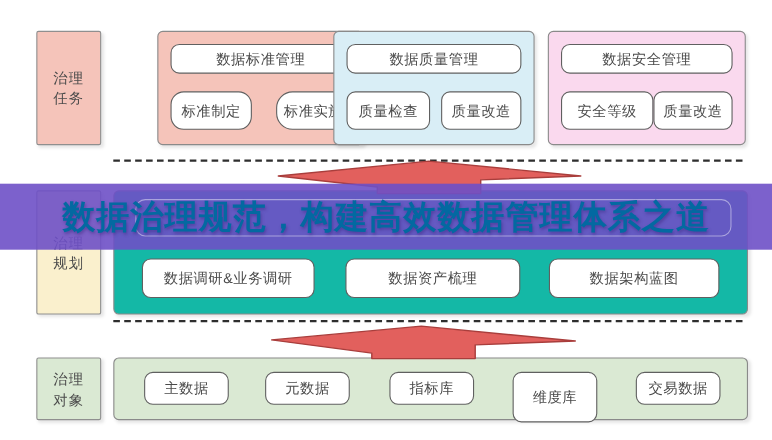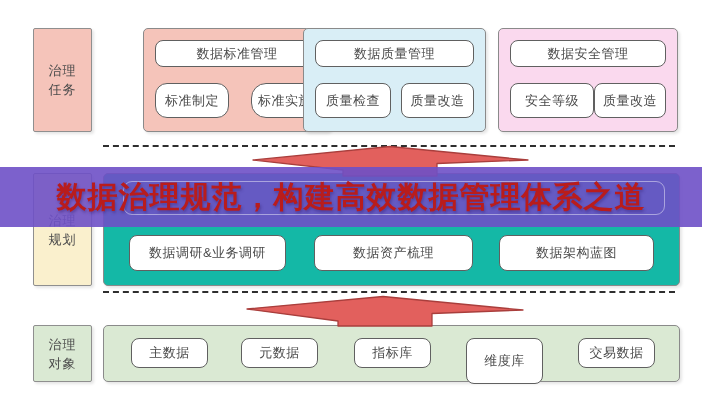--- a/index.html
+++ b/index.html
@@ -58,21 +58,21 @@
   .banner{
     position:absolute;left:0;top:167px;width:702px;height:60px;
     background:rgba(110,80,199,0.90);
     display:flex;align-items:center;justify-content:center;z-index:5;
   }
   .banner-frame{
     position:absolute;left:123px;top:14px;width:540px;height:32px;
     border:1.5px solid rgba(255,255,255,0.45);border-radius:9px;
   }
   .banner-text{
-    position:relative;color:#b91c1c;font-size:30px;font-weight:bold;
+    position:relative;color:#0369a1;font-size:30px;font-weight:bold;
     letter-spacing:1px;white-space:nowrap;
     text-shadow:1px 2px 3px rgba(50,30,110,0.45);
   }
 </style>
 </head>
 <body>
 
 <div class="stage">
 
   <div class="tier-label lbl-tasks">

